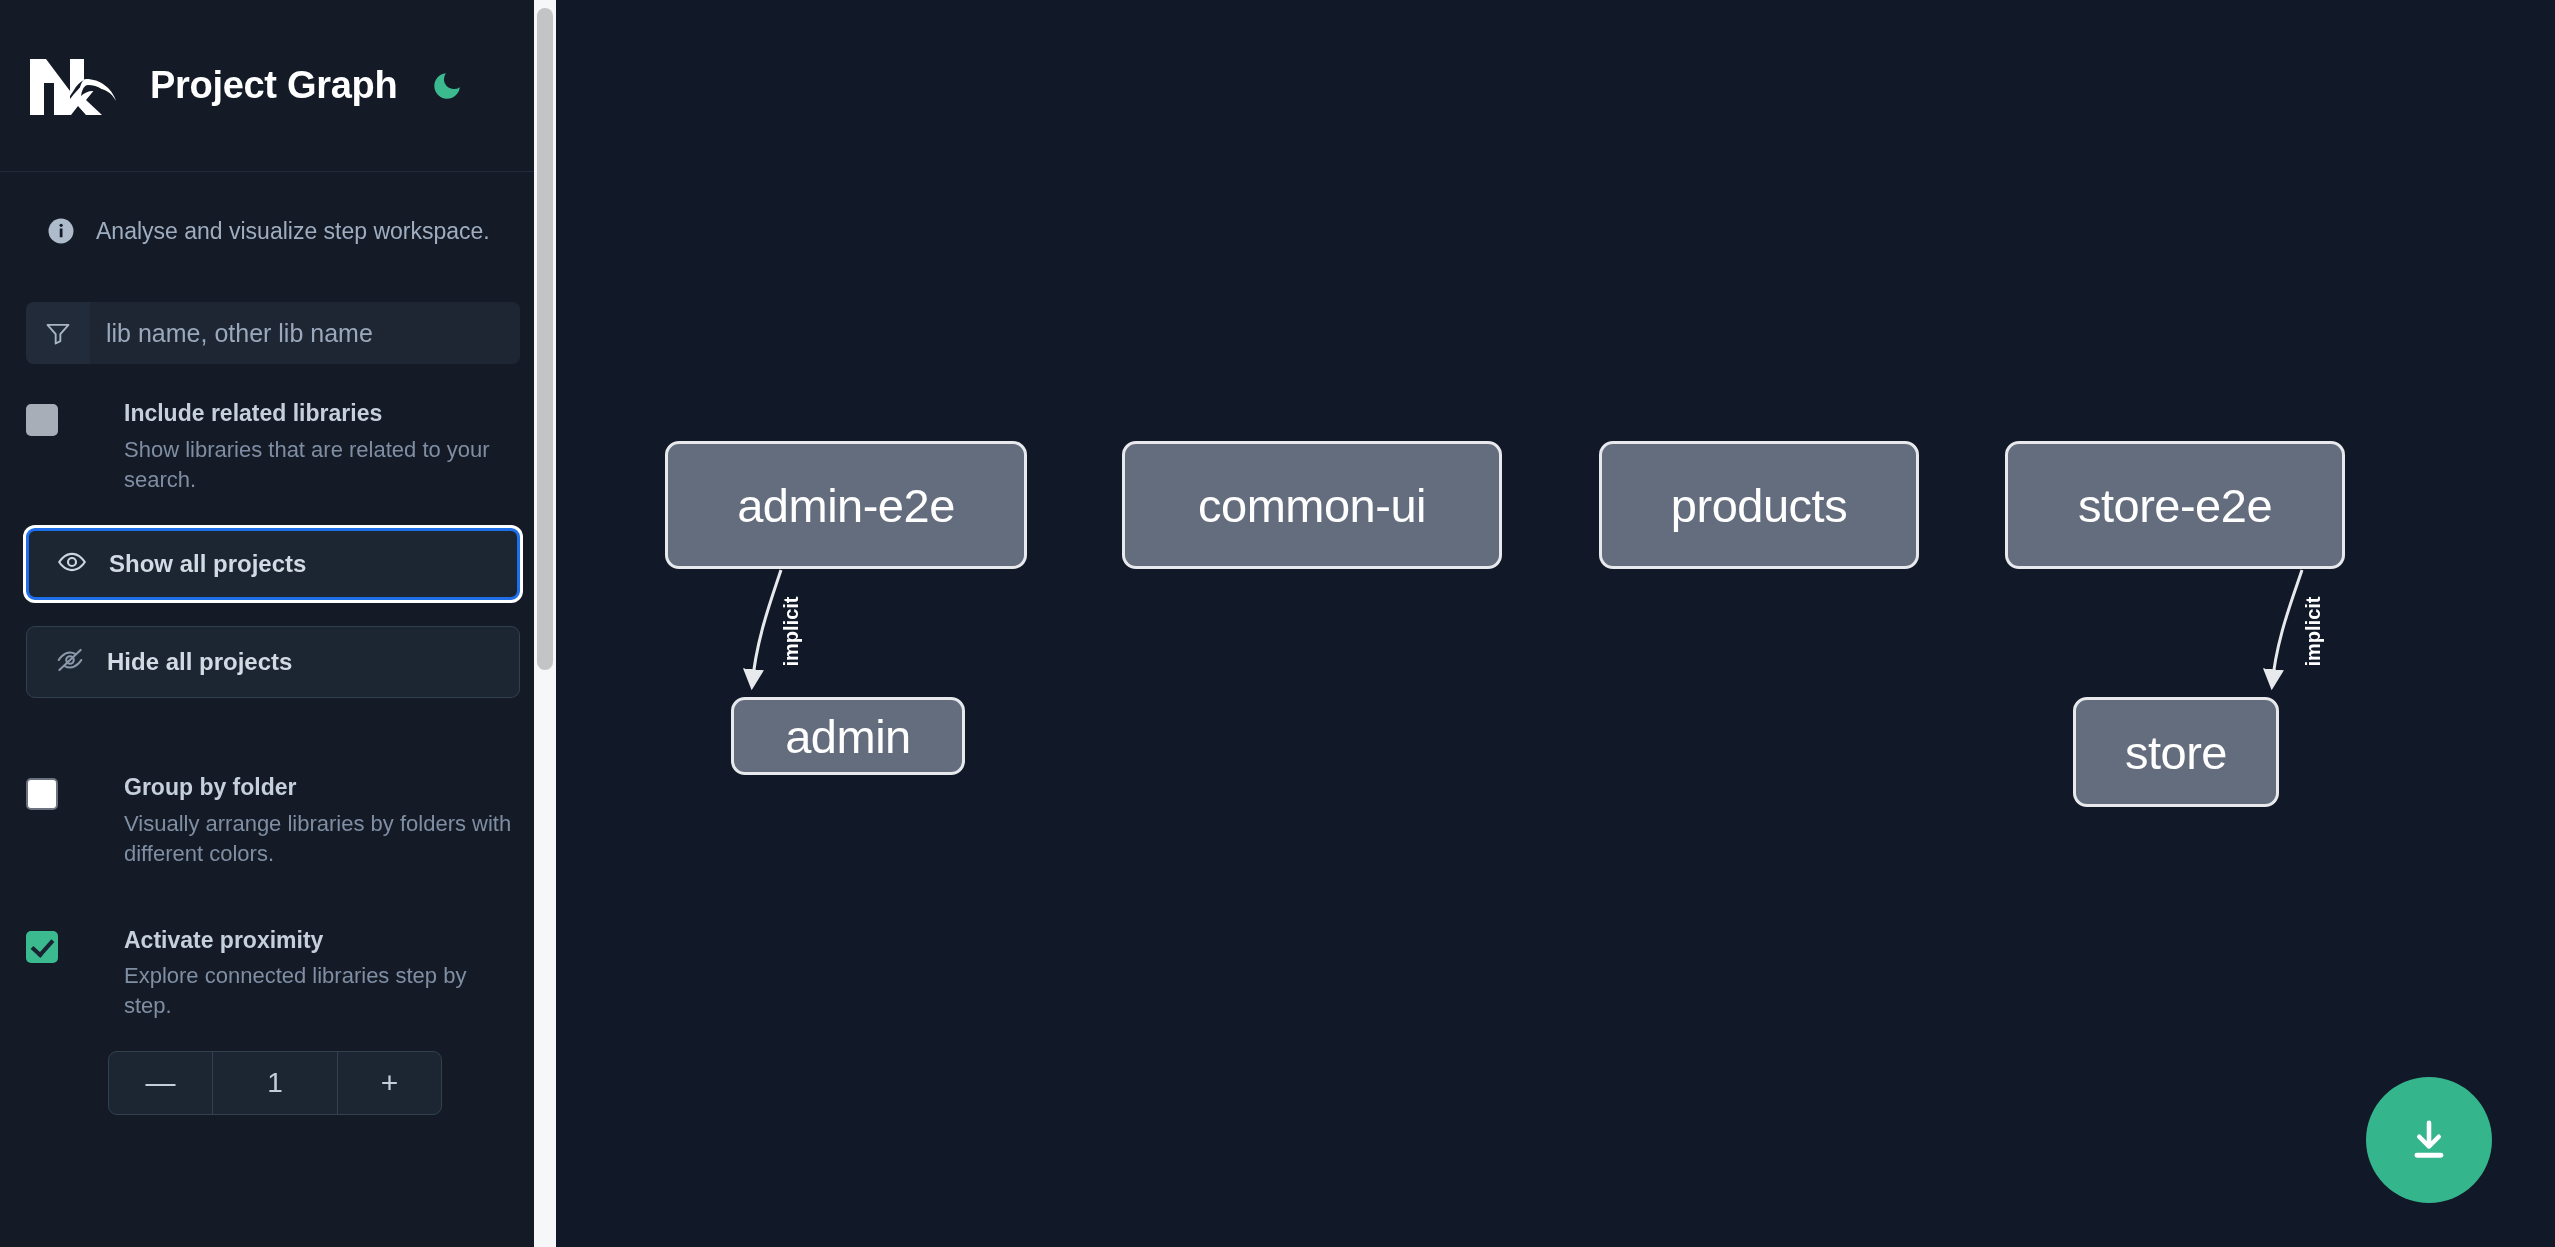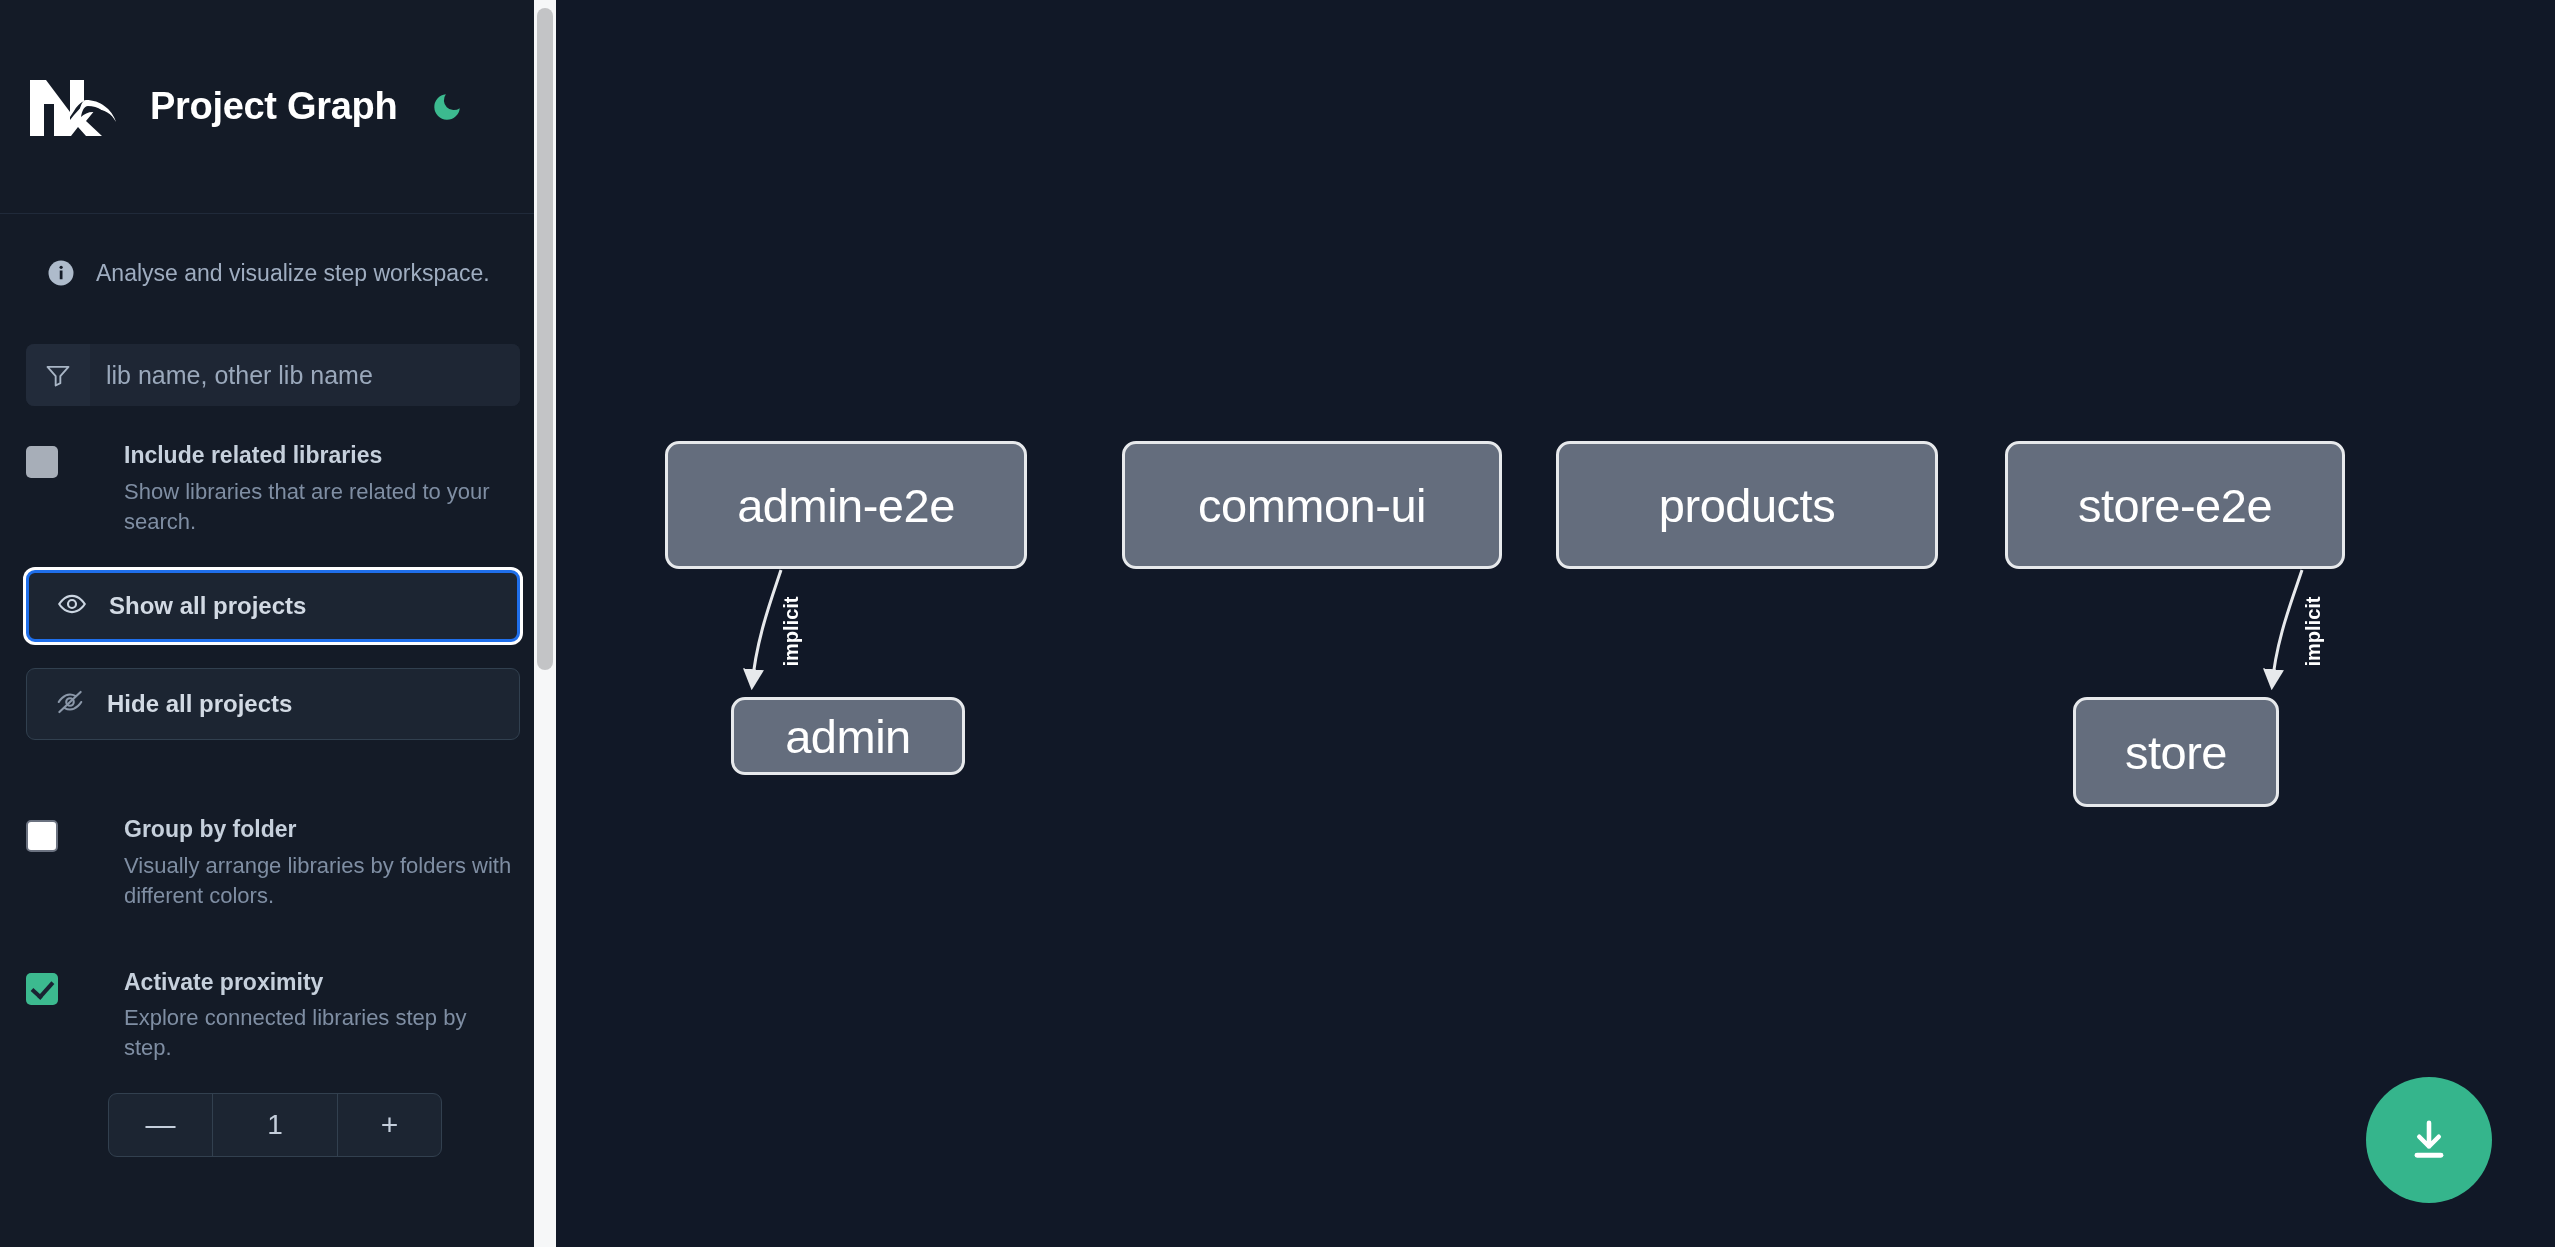--- a/index.html
+++ b/index.html
@@ -13,21 +13,21 @@
 
   
   .sidebar {
     position: relative;
     width: 556px; height: 1247px;
     background: #141b27;
     flex: 0 0 556px;
     overflow: hidden;
   }
   .sb-header {
-    height: 214px;
+    height: 172px;
     display: flex; align-items: center;
     padding-left: 26px;
     border-bottom: 1px solid #202a3a;
   }
   .nx-logo { width: 96px; height: 74px; flex: 0 0 96px; }
   .app-title {
     margin-left: 28px;
     color: #ffffff;
     font-size: 38px;
     font-weight: 600;
@@ -307,21 +307,21 @@
         <marker id="arw" viewBox="0 0 10 10" refX="8" refY="5" markerWidth="7" markerHeight="7" orient="auto-start-reverse">
           <path d="M0 0 L10 5 L0 10 z" fill="#e7e9ec"></path>
         </marker>
       </defs>
       <path d="M 225 570 C 215 600 200 640 196 686" fill="none" stroke="#e7e9ec" stroke-width="3" marker-end="url(#arw)"></path>
       <path d="M 1746 570 C 1736 600 1720 640 1716 686" fill="none" stroke="#e7e9ec" stroke-width="3" marker-end="url(#arw)"></path>
     </svg>
 
     <div class="node" style="left:109px; top:441px; width:362px; height:128px;">admin-e2e</div>
     <div class="node" style="left:566px; top:441px; width:380px; height:128px;">common-ui</div>
-    <div class="node" style="left:1000px; top:441px; width:382px; height:128px;">products</div>
+    <div class="node" style="left:1043px; top:441px; width:320px; height:128px;">products</div>
     <div class="node" style="left:1449px; top:441px; width:340px; height:128px;">store-e2e</div>
     <div class="node" style="left:175px; top:697px; width:234px; height:78px;">admin</div>
     <div class="node" style="left:1517px; top:697px; width:206px; height:110px;">store</div>
 
     <div class="edge-label" style="left:200px; top:620px;">implicit</div>
     <div class="edge-label" style="left:1722px; top:620px;">implicit</div>
 
     <div class="download-fab">
       <svg viewBox="0 0 24 24" width="52" height="52">
         <path d="M12 4 L12 15 M12 15 L7.5 10.5 M12 15 L16.5 10.5" fill="none" stroke="#ffffff" stroke-width="2.1" stroke-linecap="round" stroke-linejoin="round"></path>

